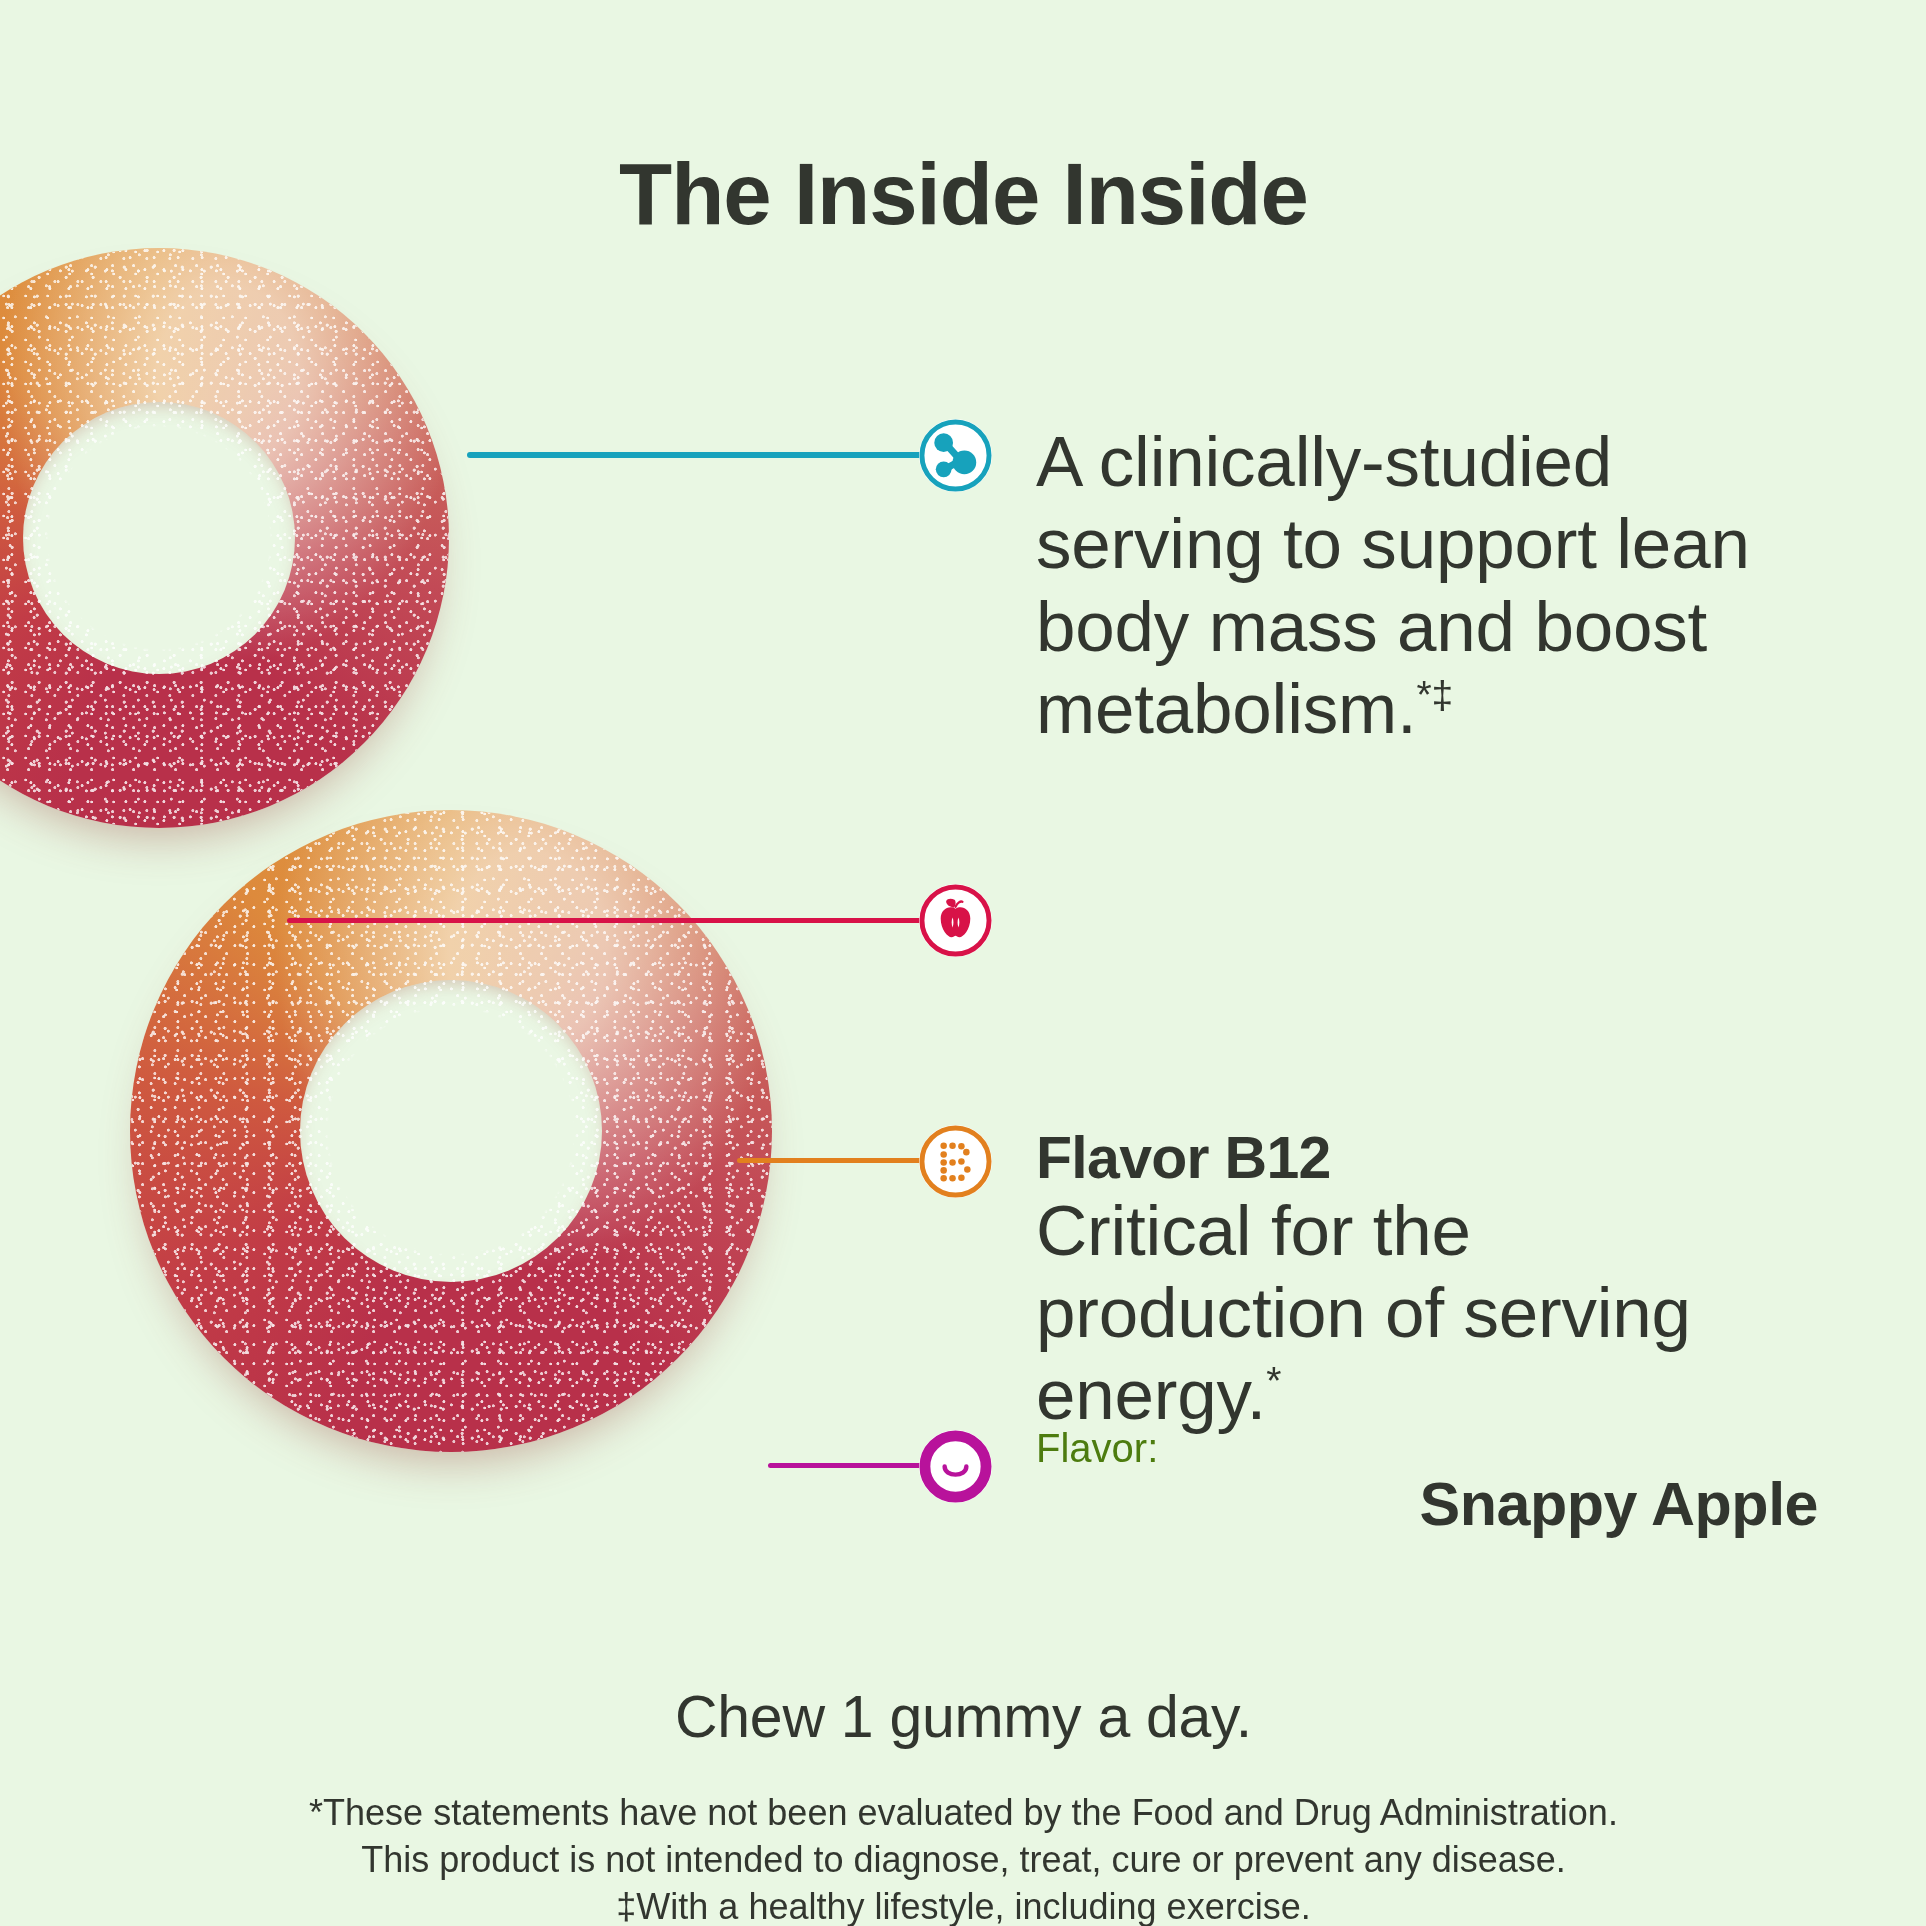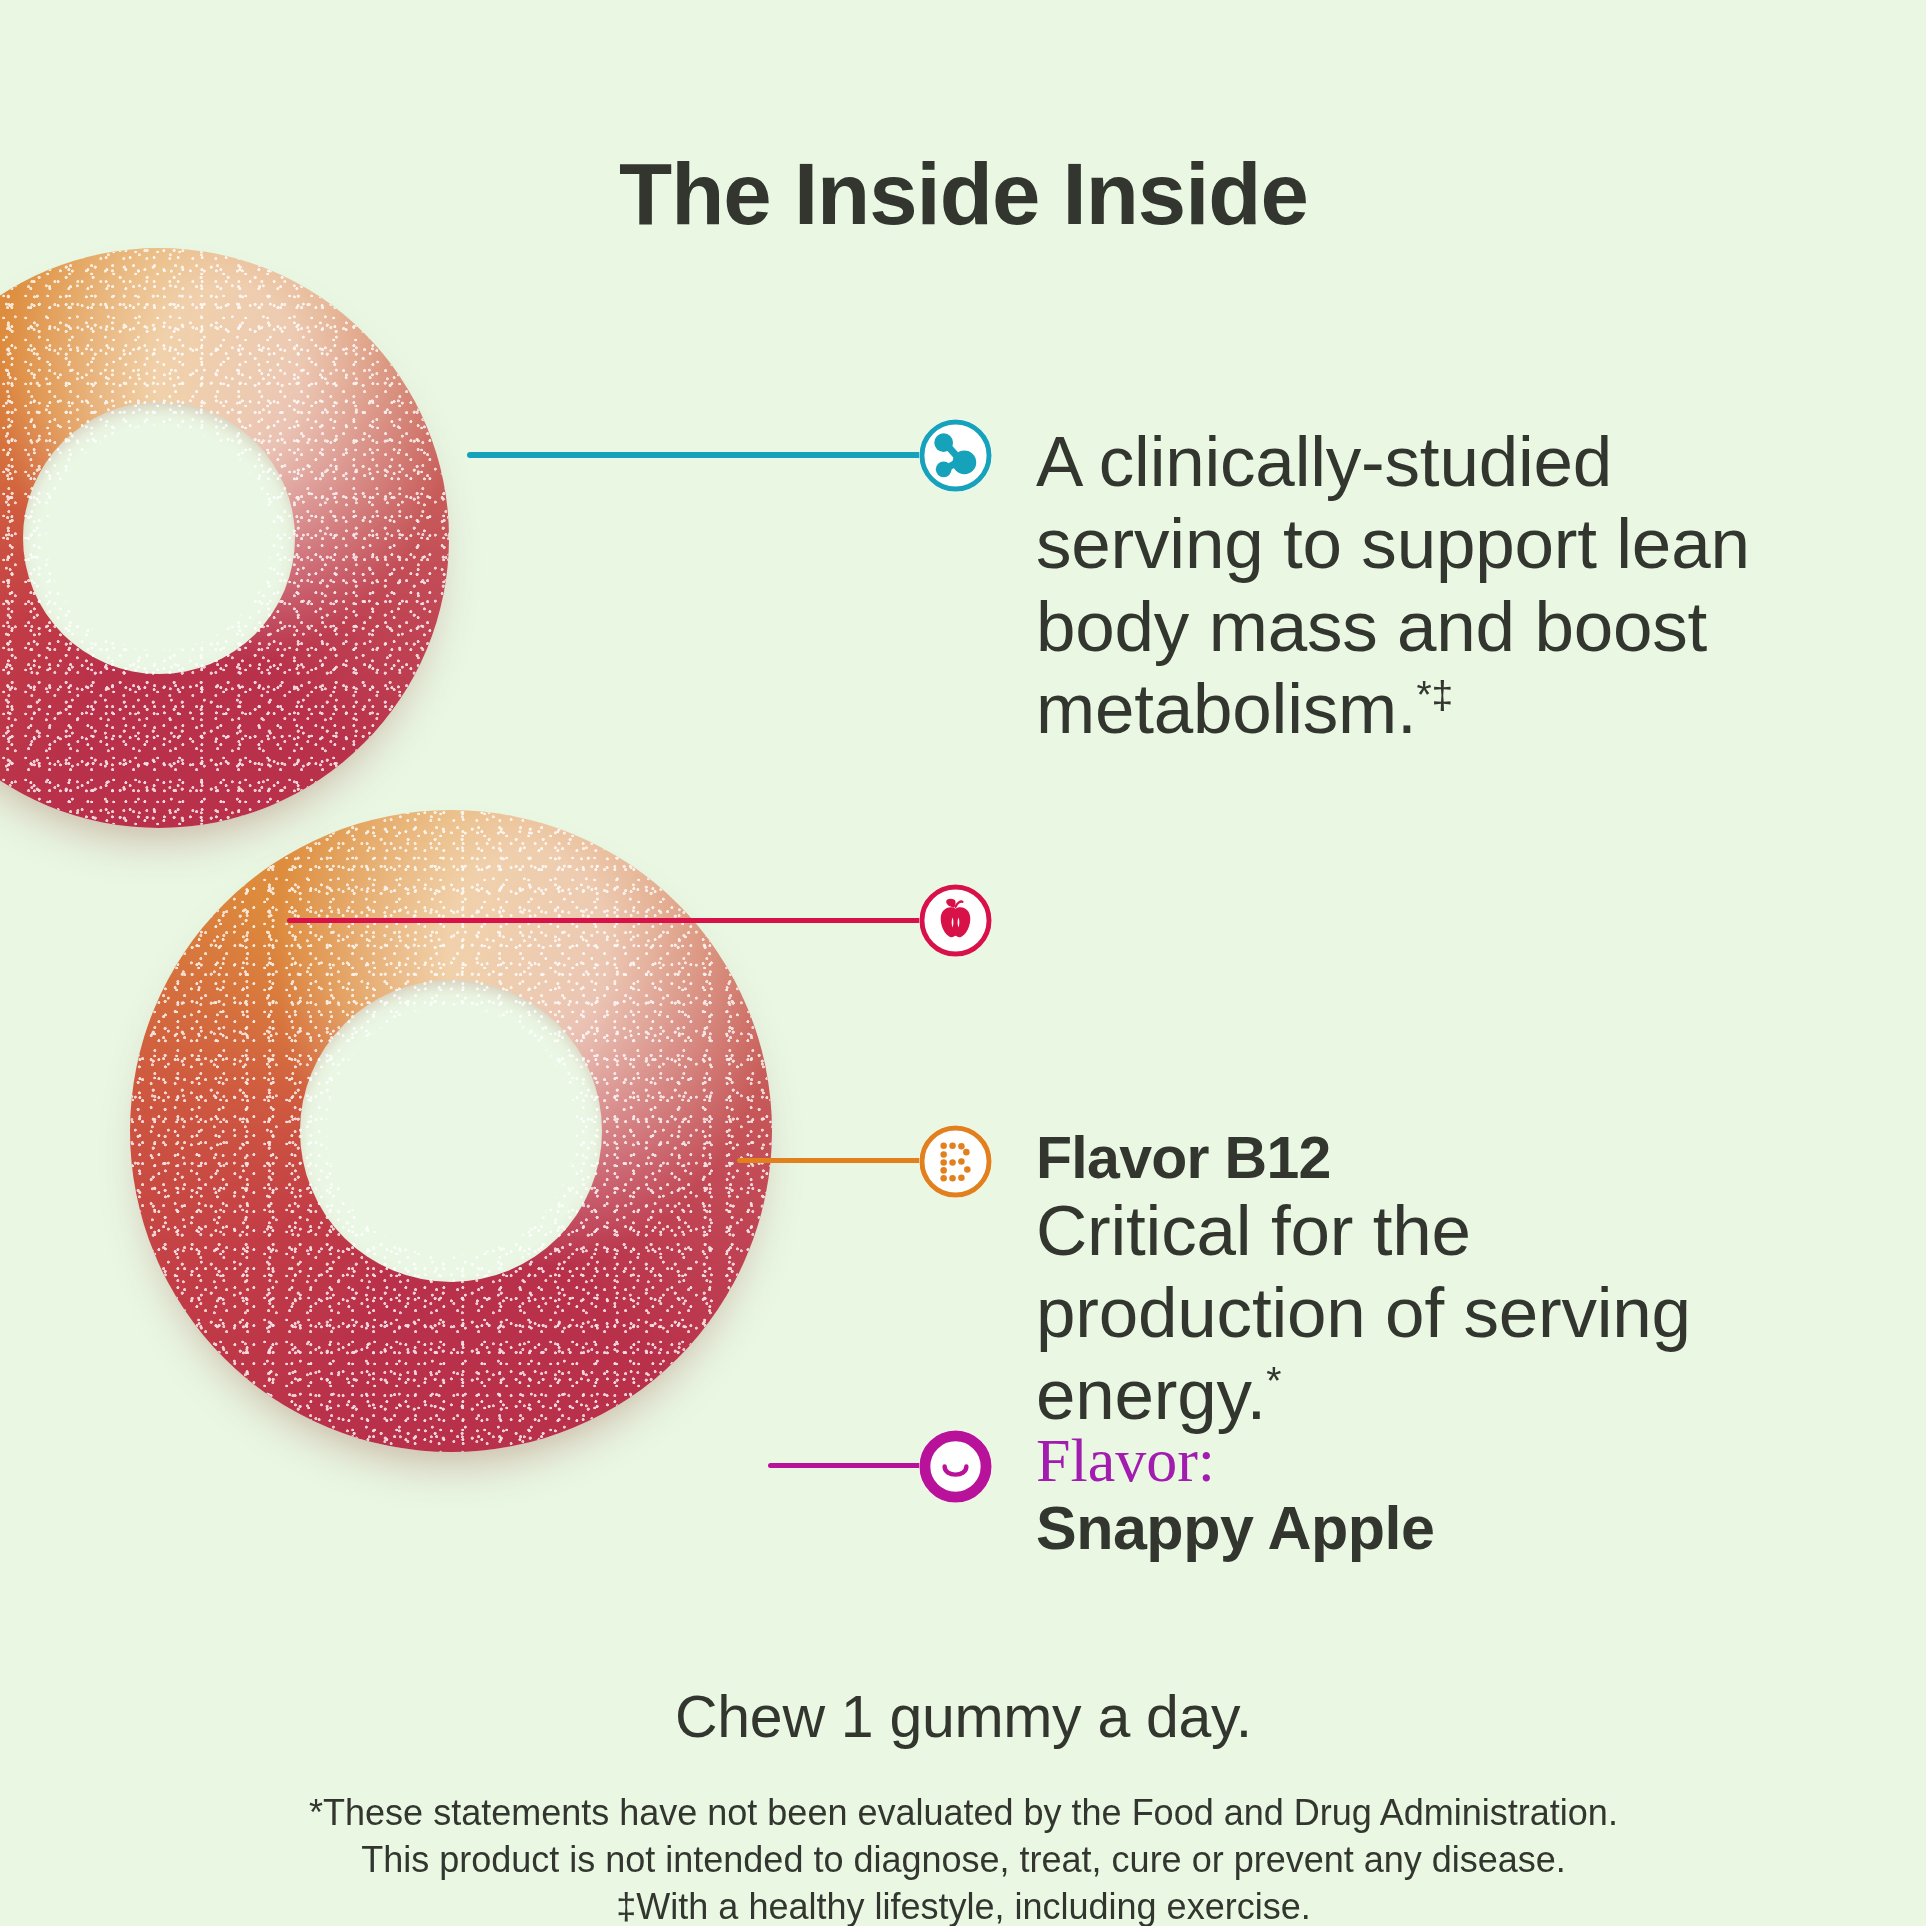--- a/index.html
+++ b/index.html
@@ -75,24 +75,24 @@
   .heading{
     font-size:59px;font-weight:bold;letter-spacing:-0.7px;
     color:#32362f;line-height:1.06;margin:0;
   }
   .body{
     font-size:71px;font-weight:normal;color:#32362f;
     line-height:1.16;margin:0;letter-spacing:-0.2px;
   }
   .body sup{font-size:.55em;vertical-align:super;line-height:0;}
   .flavor-label{
-    font-size:62px;font-weight:normal;color:#a21caf;line-height:1.1;margin:0;font-family:Liberation Serif, serif;
+    font-size:40px;font-weight:normal;color:#4d7c0f;line-height:1.1;margin:0;
   }
   .flavor-value{
-    font-size:61px;font-weight:bold;color:#32362f;line-height:1.12;margin:0;letter-spacing:-0.5px;
+    font-size:61px;font-weight:bold;color:#32362f;line-height:1.12;margin:0;letter-spacing:-0.5px;text-align:right;
   }
 
   
   .chew{
     position:absolute;top:1683px;left:0;width:1927px;text-align:center;
     font-size:59px;font-weight:normal;color:#32362f;letter-spacing:-0.3px;
   }
   .disclaimer{
     position:absolute;top:1790px;left:0;width:1927px;text-align:center;
     font-size:36px;line-height:1.30;color:#32362f;font-weight:normal;

